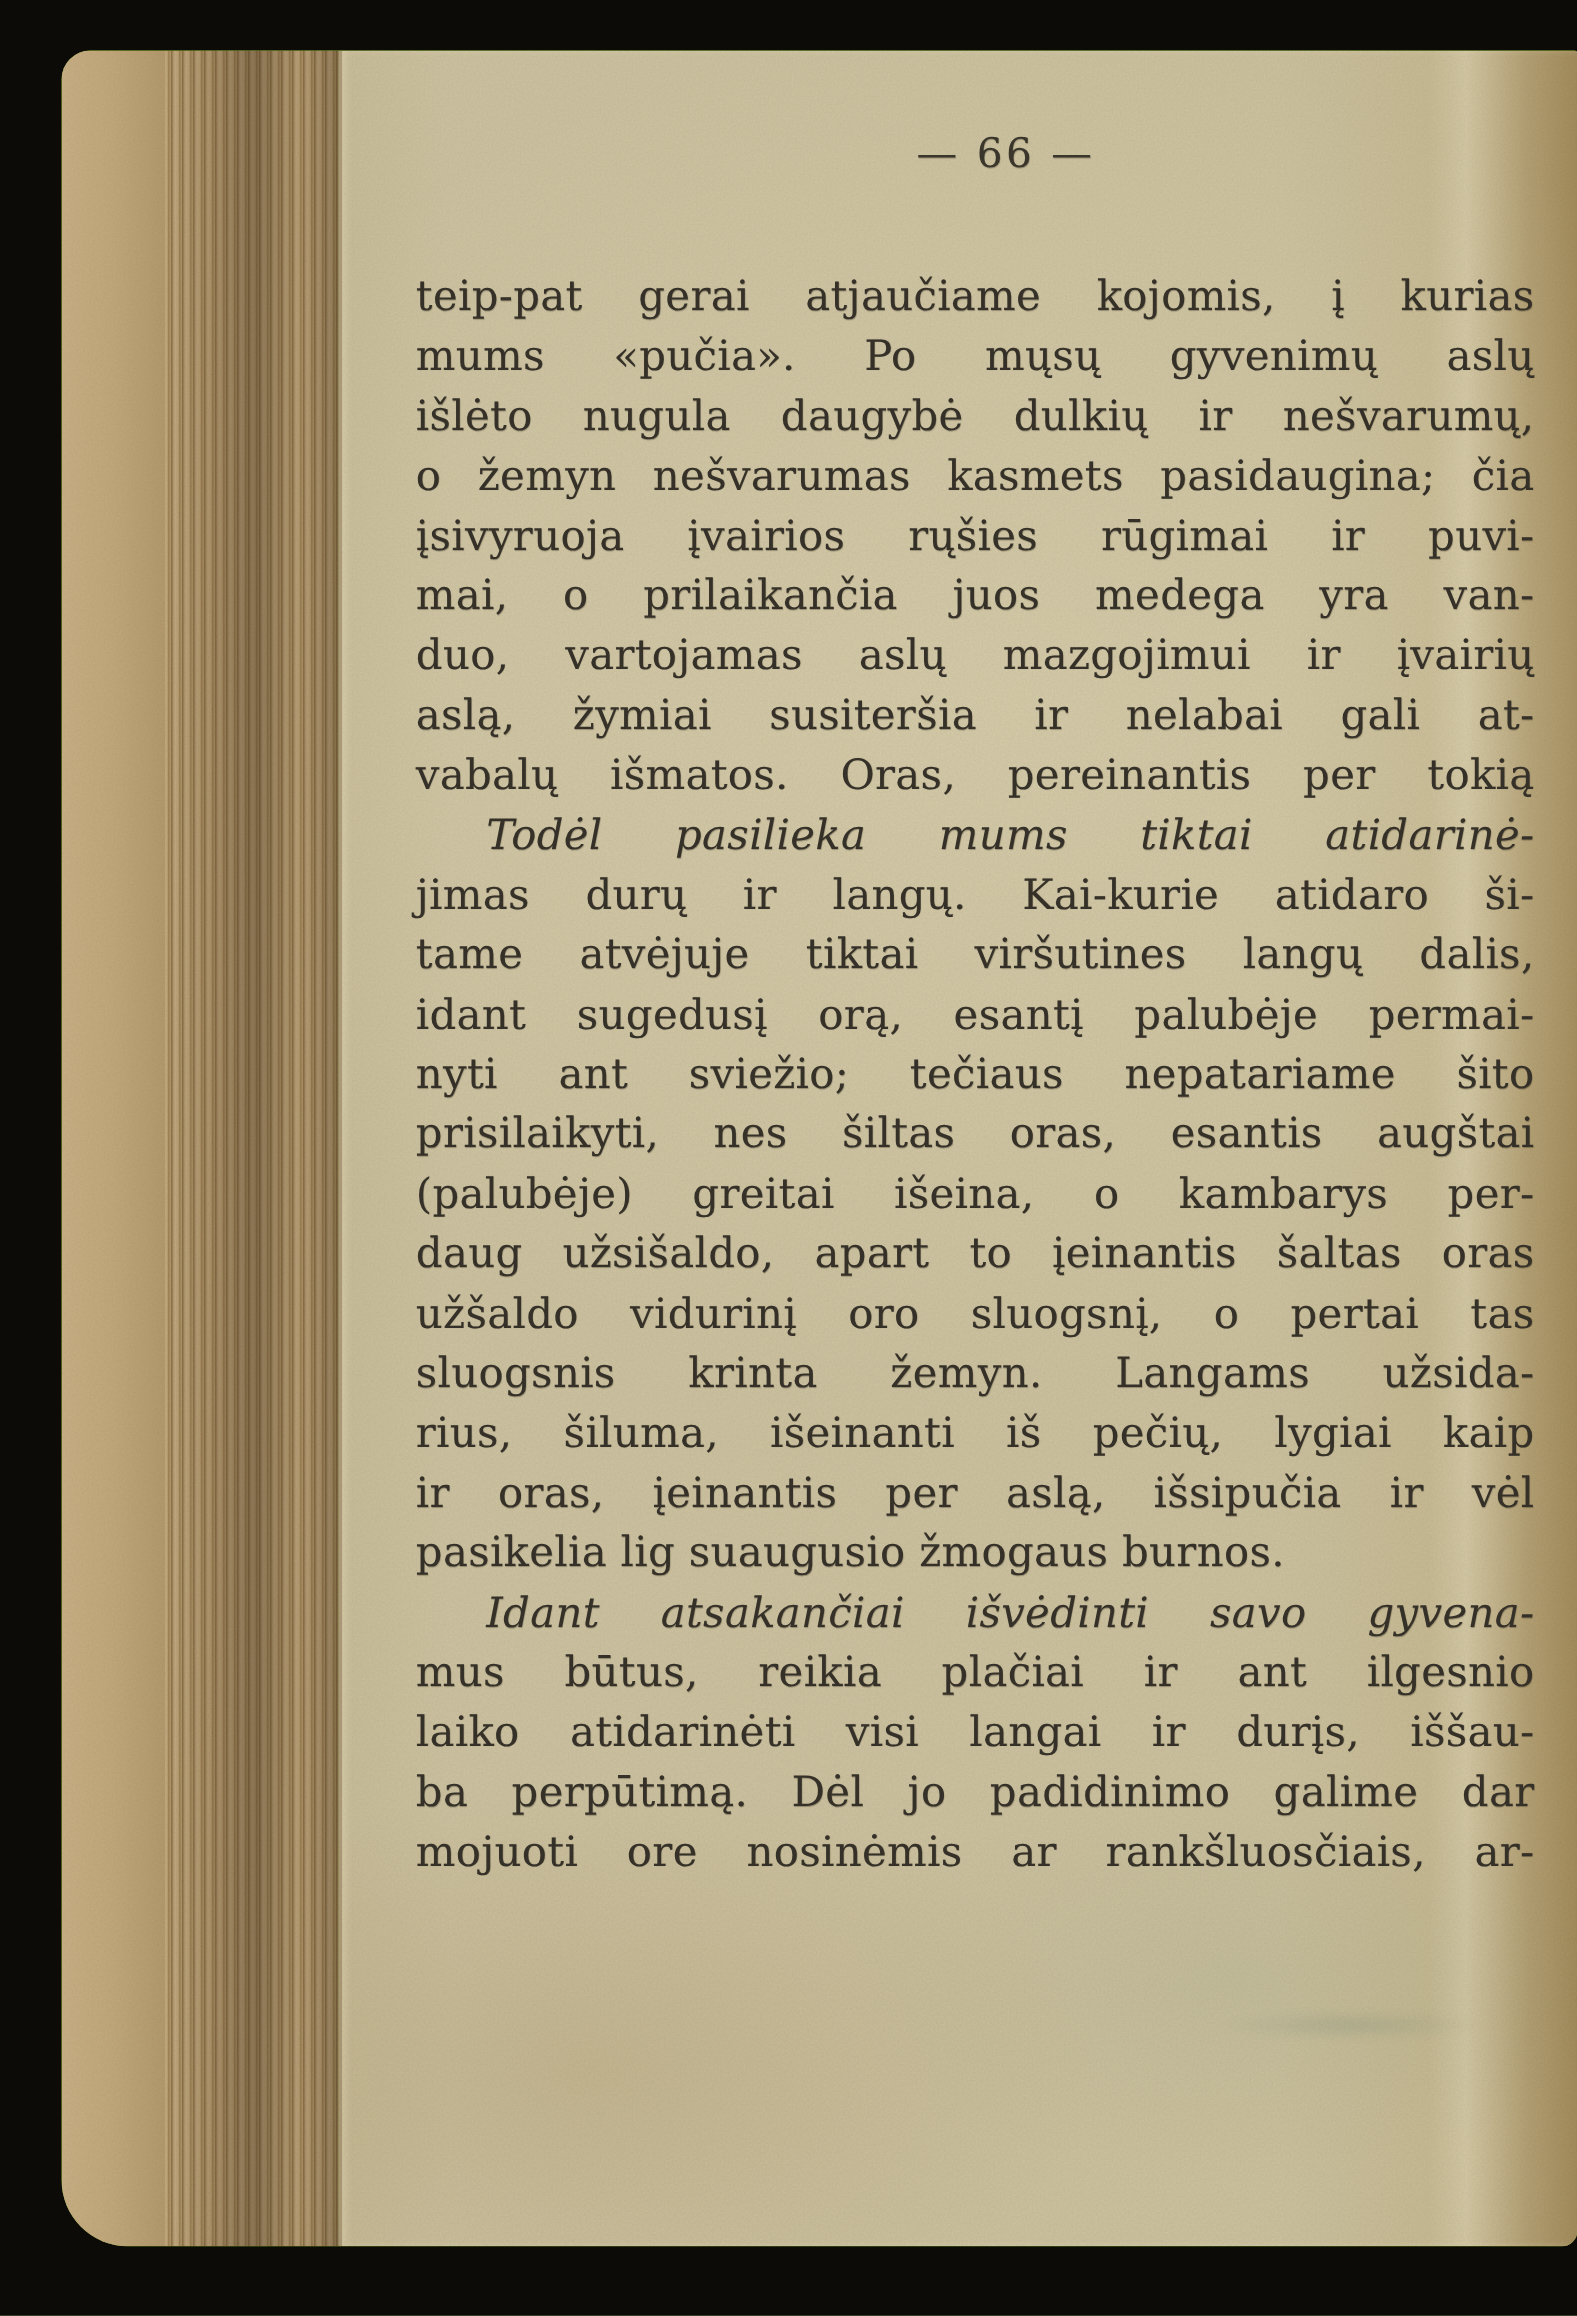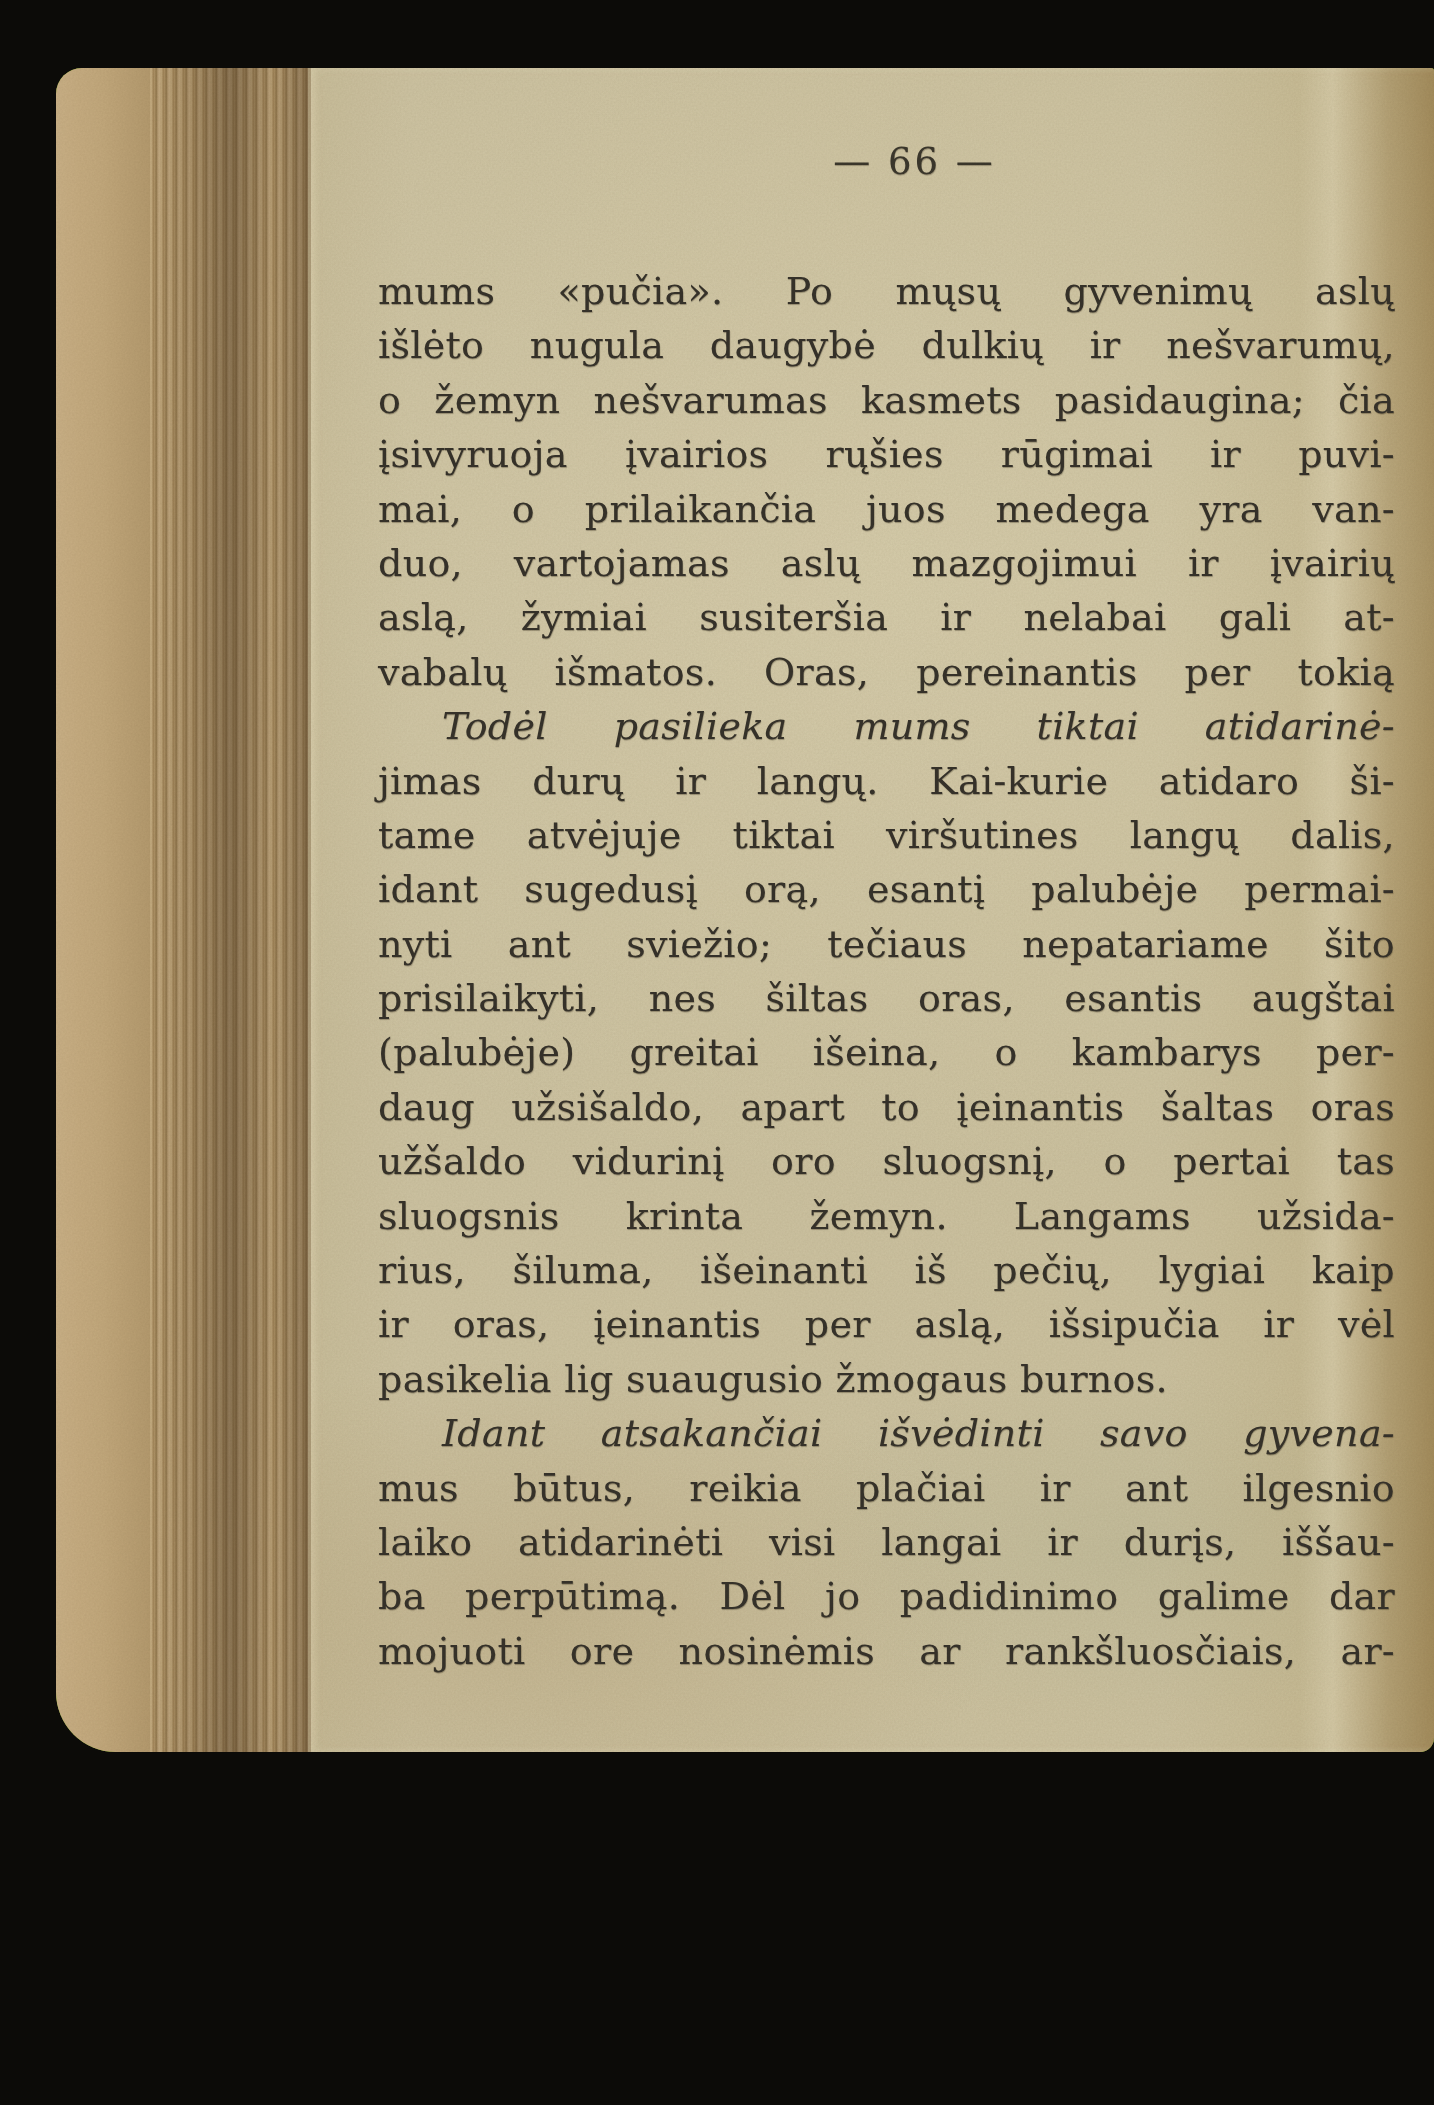--- a/index.html
+++ b/index.html
@@ -7,27 +7,26 @@
     width: 1434px; height: 2105px;
     overflow: hidden;
     background: #0c0b08;
     font-family: "DejaVu Serif", "Liberation Serif", serif;
   }
   .stage { position: absolute; inset: 0; width: 1434px; height: 2105px; }
 
   
   .book-page {
     position: absolute; left: 56px; top: 46px;
-    width: 1378px; height: 1684px;
+    width: 1378px; height: 1996px;
     background: #84cc16;
     border-radius: 26px 3px 14px 60px;
     overflow: hidden;
     box-shadow: inset 0 10px 24px rgba(50,38,18,.30),
                 inset 0 -12px 22px rgba(50,38,18,.26);
-    margin-top: 22px;
   }
 
   
   .cover-strip {
     position: absolute; left: 0; top: 0; bottom: 0; width: 94px;
     background: linear-gradient(90deg, #c9b086 0%, #c2a87c 50%, #b49a6e 100%);
   }
 
   
   .fore-edge {
@@ -107,20 +106,21 @@
     <div class="cover-strip"></div>
 
     <div class="fore-edge"></div>
 
     <div class="paper">
       <div class="show-through"></div>
 
       <div class="page-number">— 66 —</div>
 
       <div class="text-column">
+          <div class="line">teip-pat gerai atjaučiame kojomis, į kurias</div>
           <div class="line">mums «pučia». Po mųsų gyvenimų aslų</div>
           <div class="line">išlėto nugula daugybė dulkių ir nešvarumų,</div>
           <div class="line">o žemyn nešvarumas kasmets pasidaugina; čia</div>
           <div class="line">įsivyruoja įvairios rųšies rūgimai ir puvi-</div>
           <div class="line">mai, o prilaikančia juos medega yra van-</div>
           <div class="line">duo, vartojamas aslų mazgojimui ir įvairių</div>
           <div class="line">aslą, žymiai susiteršia ir nelabai gali at-</div>
           <div class="line">vabalų išmatos. Oras, pereinantis per tokią</div>
           <div class="line indent">Todėl pasilieka mums tiktai atidarinė-</div>
           <div class="line">jimas durų ir langų. Kai-kurie atidaro ši-</div>

